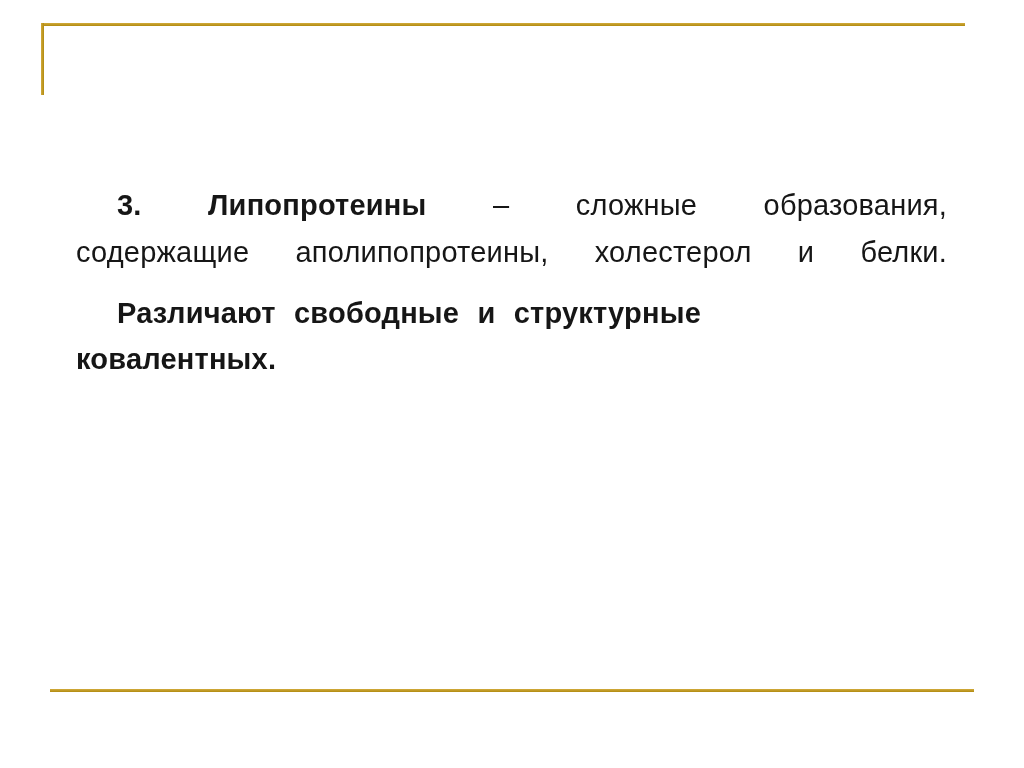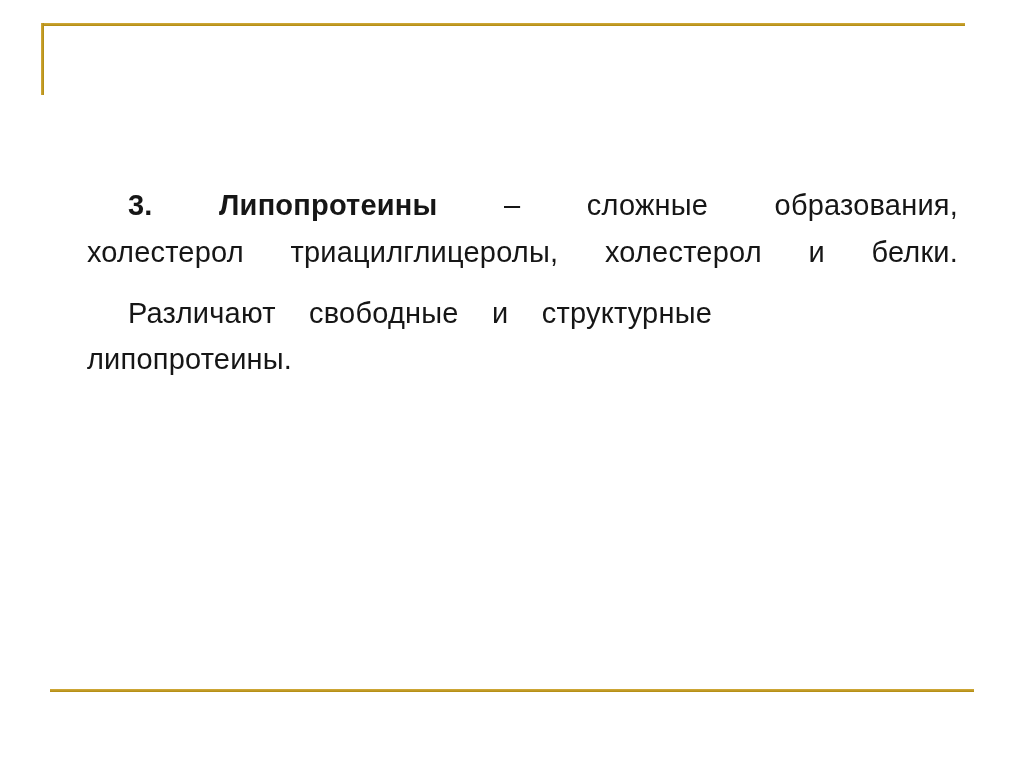--- a/index.html
+++ b/index.html
@@ -38,56 +38,56 @@
   }
   
   .content {
     position: absolute;
     left: 76px;
     top: 182px;
     width: 871px;
     font-size: 29px;
     line-height: 46.8px;
     letter-spacing: 0.2px;
-    margin-left: 11px;
   }
   .tline {
     white-space: normal;
   }
   .jfull {
     text-align: justify;
     text-align-last: justify;
   }
   .indent {
     text-indent: 41px;
   }
   .bold {
     font-weight: bold;
   }
   .para2 {
     width: 625px;
     margin-top: 14px;
+    font-weight: bold;
   }
 </style>
 </head>
 <body>
 
 <div class="slide">
 
   <div class="decor top-h"></div>
   <div class="decor left-v"></div>
   <div class="decor bottom-h"></div>
 
   <div class="content">
 
     <div>
       <div class="tline jfull indent"><span class="bold">3.</span> <span class="bold">Липопротеины</span> <span>– сложные образования,</span></div>
-      <div class="tline jfull">холестерол триацилглицеролы, холестерол и белки.</div>
+      <div class="tline jfull">содержащие аполипопротеины, холестерол и белки.</div>
     </div>
 
     <div class="para2">
       <div class="tline jfull indent">Различают свободные и структурные</div>
-      <div class="tline">липопротеины.</div>
+      <div class="tline">ковалентных.</div>
     </div>
 
   </div>
 
 </div>
 
 </body></html>

